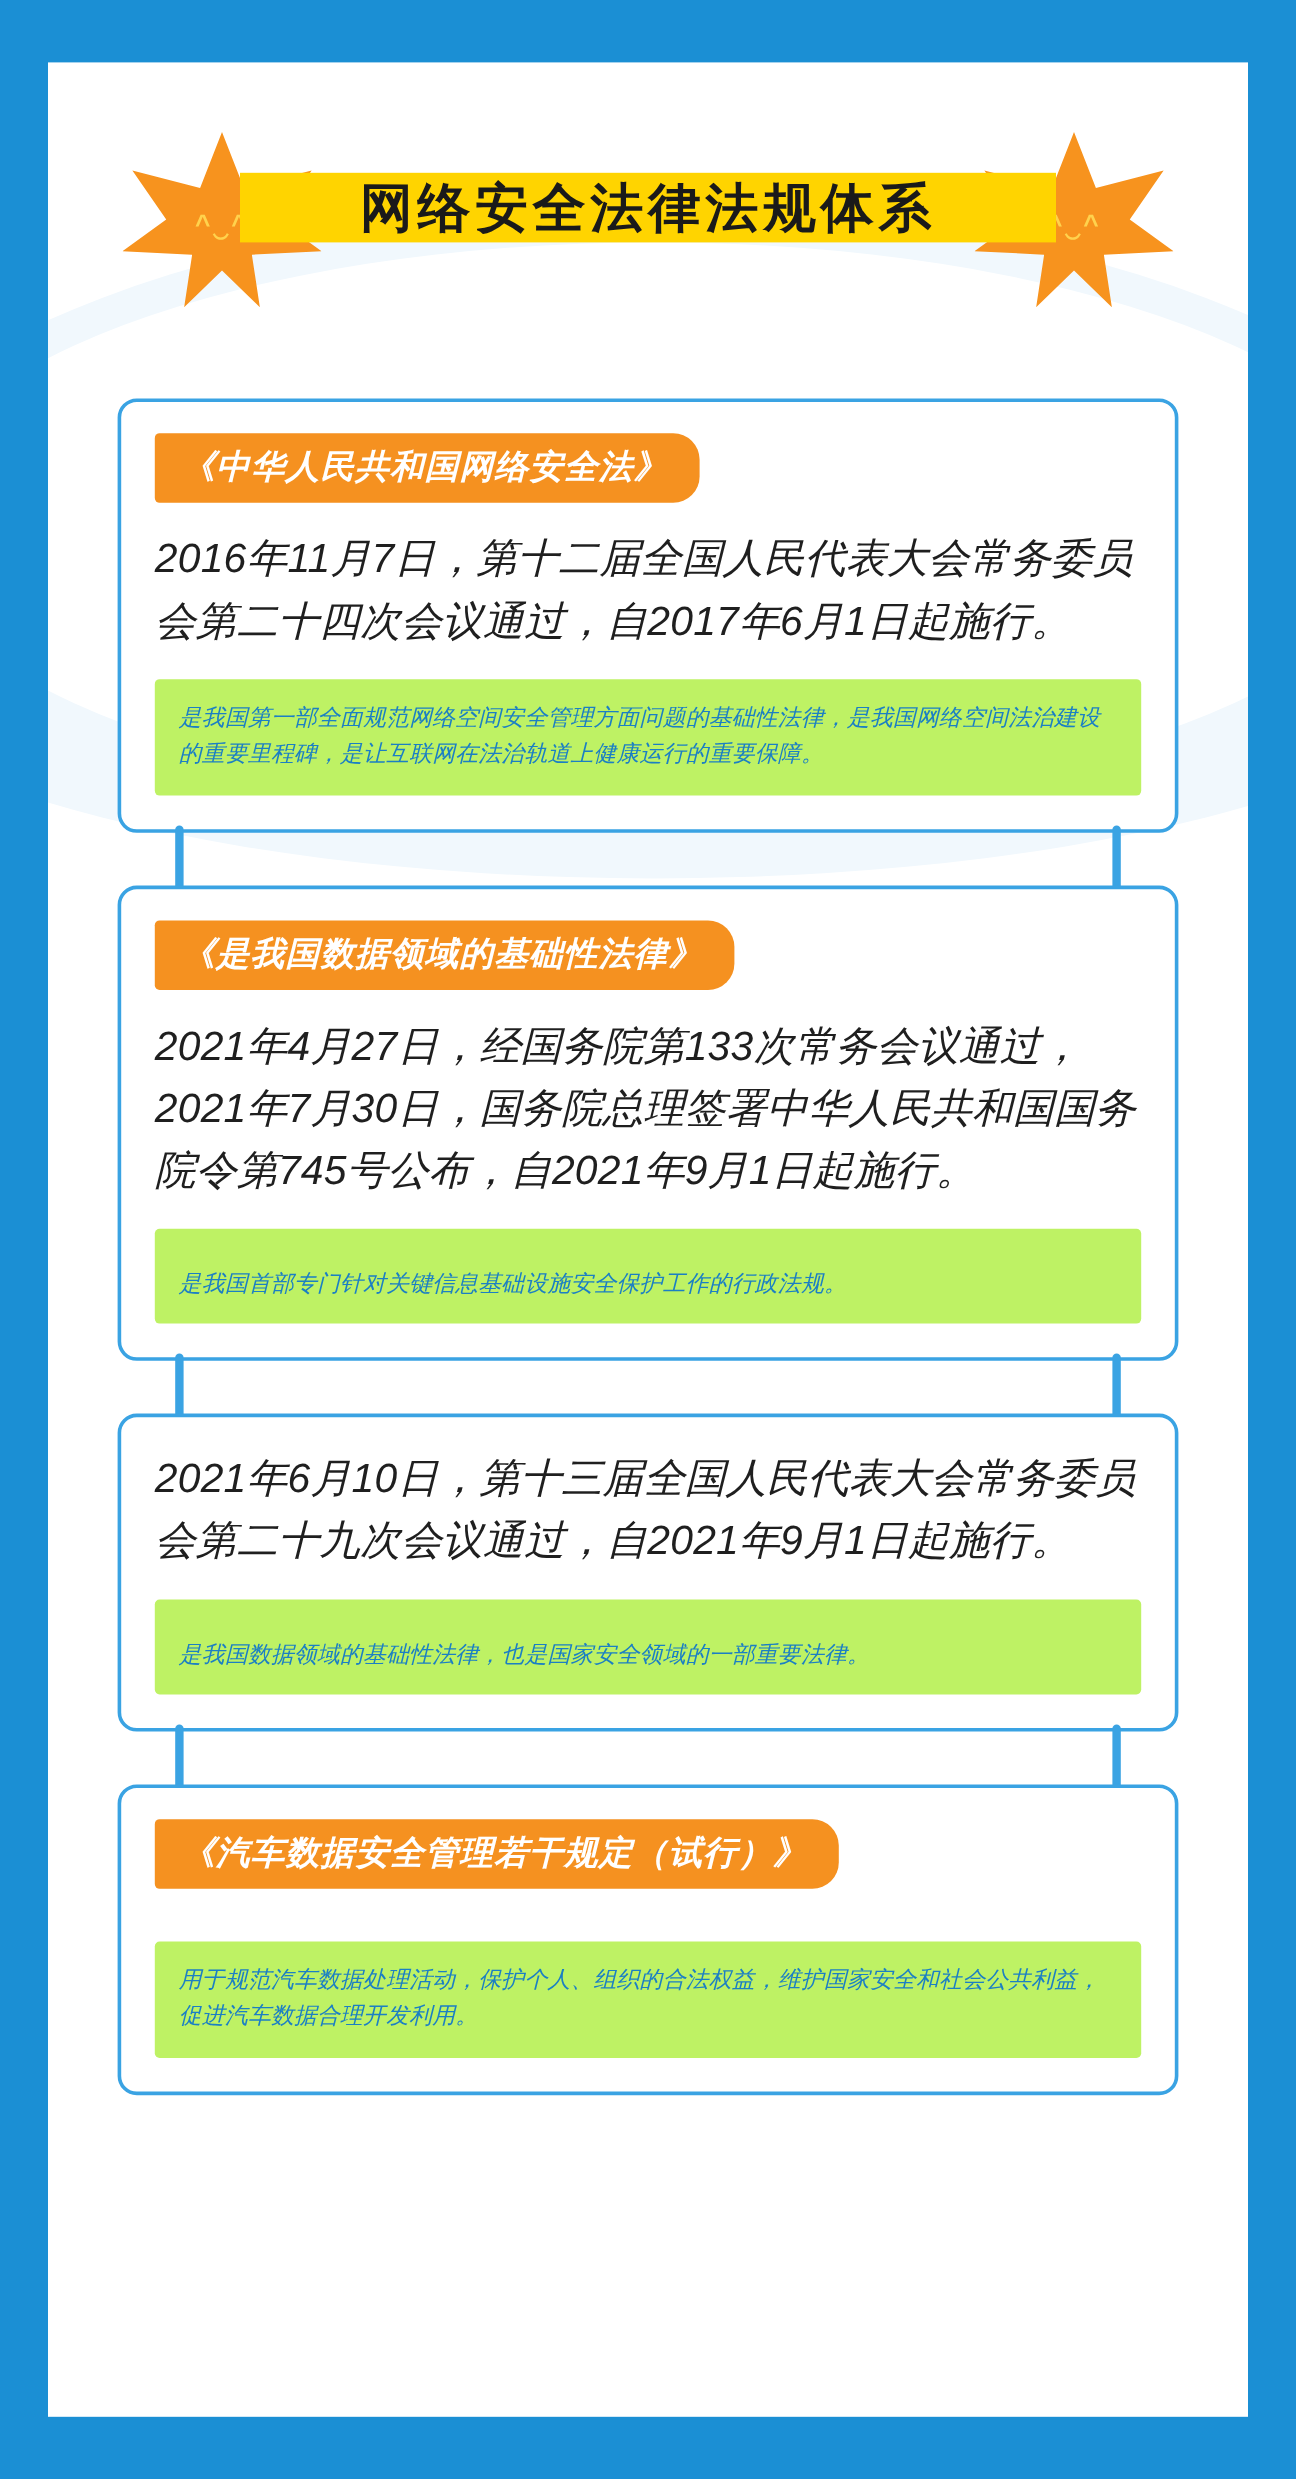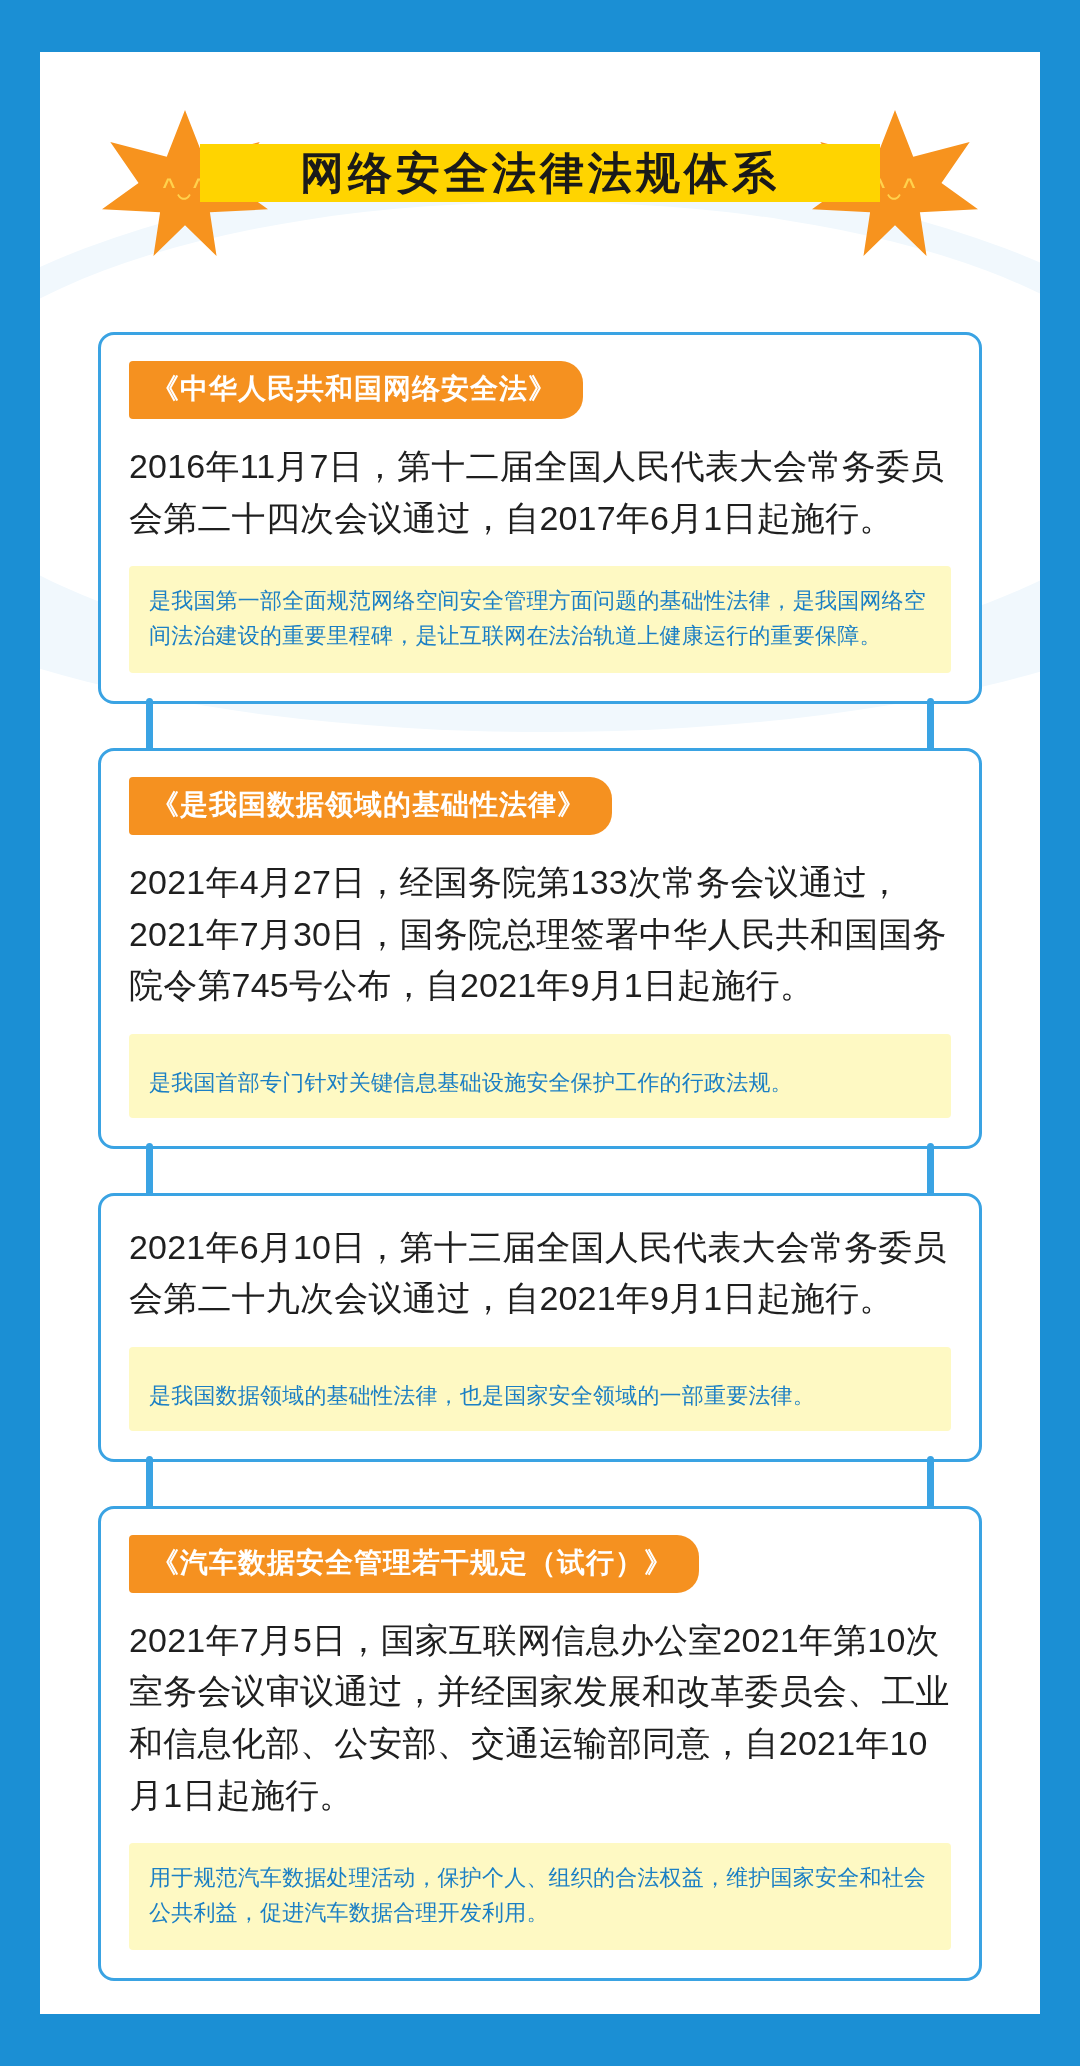--- a/index.html
+++ b/index.html
@@ -91,20 +91,21 @@
     color: #1a1a1a;
     white-space: nowrap;
   }
 
   
   .cards {
     position: absolute;
     left: 58px;
     top: 280px;
     width: 884px;
+    font-style: italic;
   }
   .card {
     position: relative;
     border: 3px solid #3aa3e3;
     border-radius: 16px;
     background: #ffffff;
     box-sizing: border-box;
     padding: 26px 28px 28px 28px;
   }
 
@@ -138,23 +139,23 @@
     margin: 0 0 22px 0;
   }
   .card-body {
     font-size: 34px;
     line-height: 1.52;
     color: #1f1f1f;
     letter-spacing: 0.2px;
   }
   .card-note {
     margin-top: 22px;
-    background: #fef9c3;
+    background: #bef264;
     color: #1b7fc4;
-    font-size: 22px;
+    font-size: 19px;
     line-height: 1.58;
     padding: 18px 20px 19px 20px;
     border-radius: 4px;
     letter-spacing: 0.2px;
   }
   .card-note.one-line {
     padding: 32px 20px 17px 20px;
   }
 </style>
 </head>
@@ -196,18 +197,17 @@
 
     <div class="card">
       <div class="card-body">2021年6月10日，第十三届全国人民代表大会常务委员会第二十九次会议通过，自2021年9月1日起施行。</div>
       <div class="card-note one-line">是我国数据领域的基础性法律，也是国家安全领域的一部重要法律。</div>
     </div>
 
     <div class="legs"></div>
 
     <div class="card">
       <div class="card-title">《汽车数据安全管理若干规定（试行）》</div>
-      <div class="card-body">2021年7月5日，国家互联网信息办公室2021年第10次室务会议审议通过，并经国家发展和改革委员会、工业和信息化部、公安部、交通运输部同意，自2021年10月1日起施行。</div>
       <div class="card-note">用于规范汽车数据处理活动，保护个人、组织的合法权益，维护国家安全和社会公共利益，促进汽车数据合理开发利用。</div>
     </div>
 
   </div>
 </div>
 
 </body></html>

